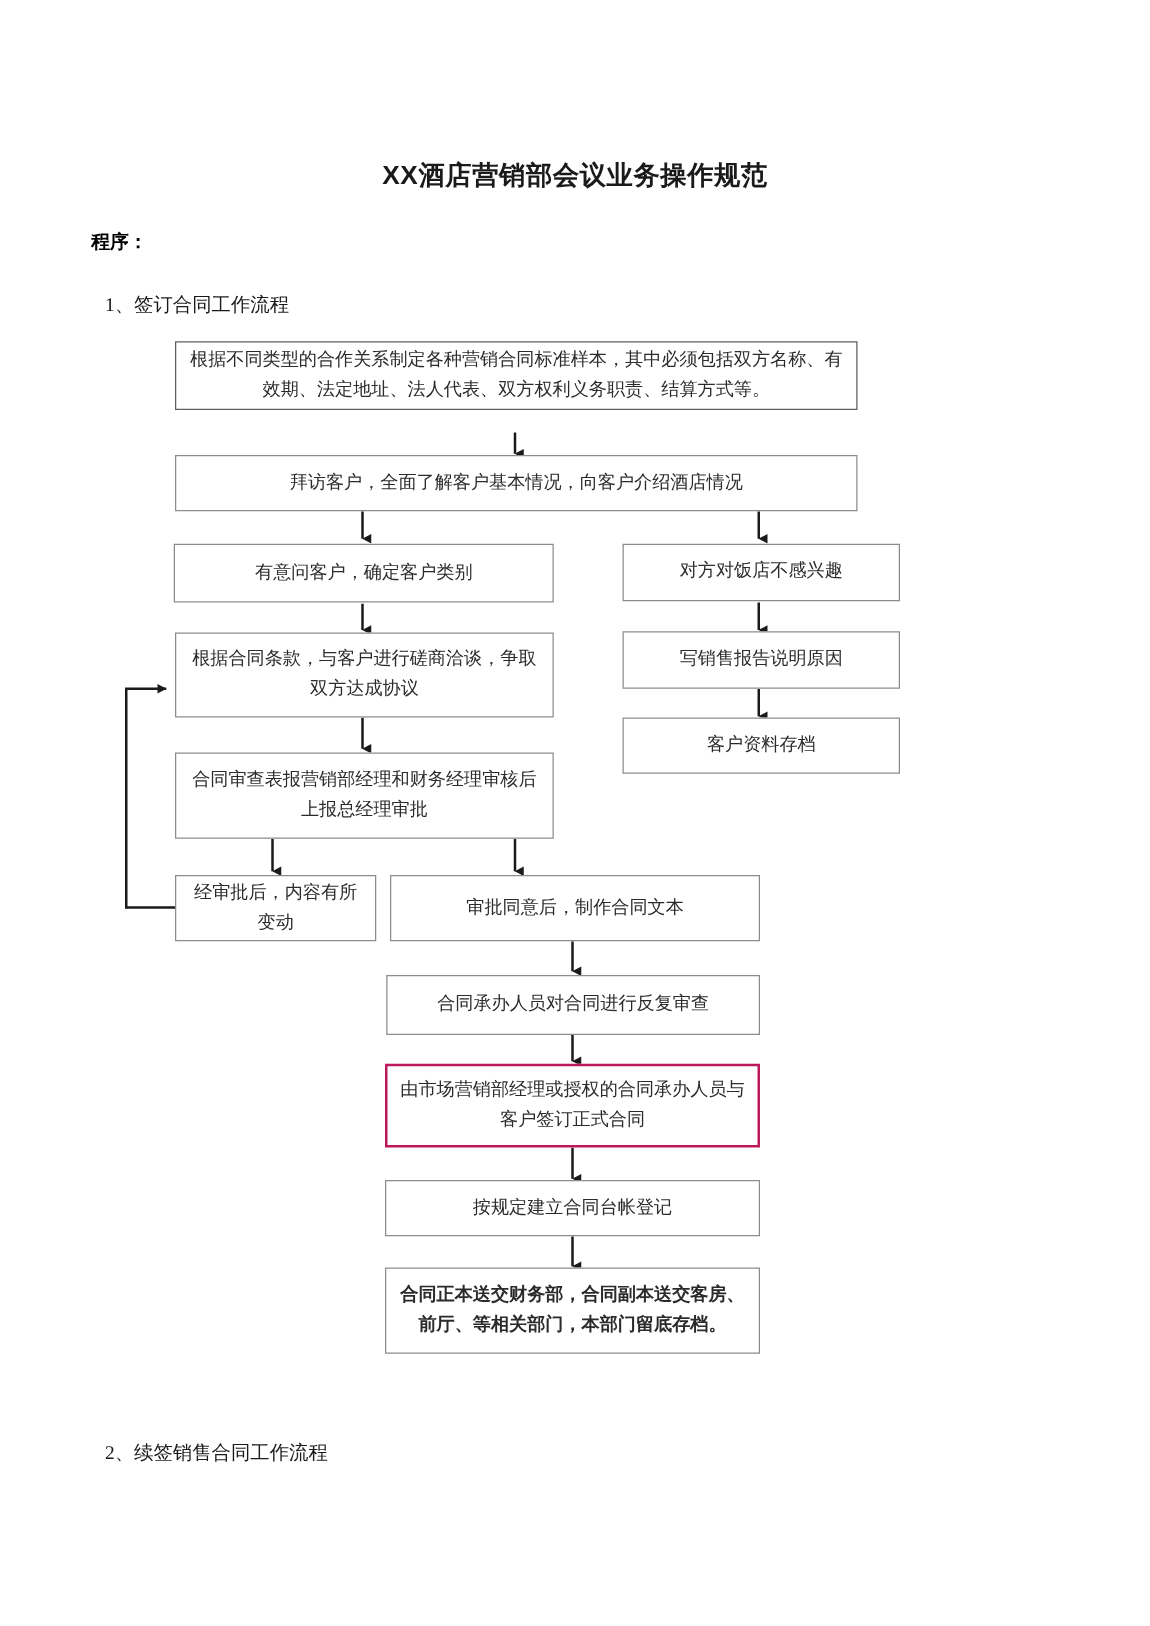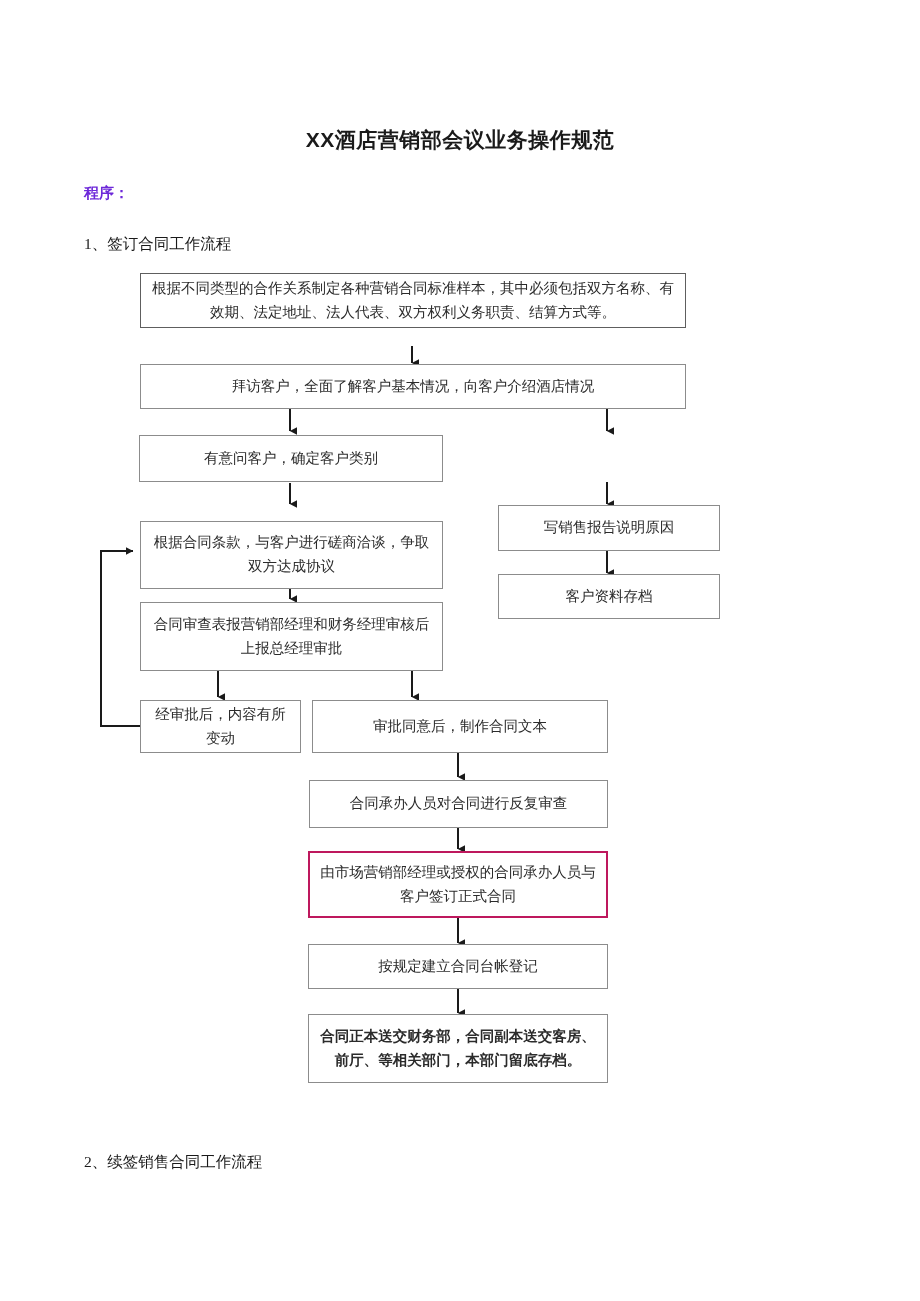--- a/index.html
+++ b/index.html
@@ -29,25 +29,25 @@
     width: 920px;
     text-align: center;
     font-family: "Liberation Sans", "DejaVu Sans", sans-serif;
     font-weight: bold;
     font-size: 21px;
     letter-spacing: 0.5px;
     color: #1a1a1a;
   }
   .section-label {
     position: absolute;
-    left: 84px;
+    left: 73px;
     font-family: "Liberation Sans", "DejaVu Sans", sans-serif;
     font-weight: bold;
     font-size: 15px;
-    color: #6d28d9;
+    color: #000000;
   }
   .sec-cheng { top: 184px; }
   .list-item {
     position: absolute;
     left: 84px;
     font-family: "Liberation Serif", "DejaVu Serif", serif;
     font-size: 15.5px;
     color: #1a1a1a;
     white-space: nowrap;
   }
@@ -155,22 +155,25 @@
     </div>
 
     <div class="node" style="left:140px; top:364px; width:546px; height:45px;">
       <span class="txt">拜访客户，全面了解客户基本情况，向客户介绍酒店情况</span>
     </div>
 
     <div class="node" style="left:139px; top:435px; width:304px; height:47px;align-items:center;">
       <span class="txt">有意问客户，确定客户类别</span>
     </div>
 
-
-    <div class="node" style="left:140px; top:506px; width:303px; height:68px;margin-top:15px;">
+    <div class="node" style="left:498px; top:435px; width:222px; height:46px;">
+      <span class="txt">对方对饭店不感兴趣</span>
+    </div>
+
+    <div class="node" style="left:140px; top:506px; width:303px; height:68px;">
       <span class="txt">根据合同条款，与客户进行磋商洽谈，争取双方达成协议</span>
     </div>
 
     <div class="node" style="left:498px; top:505px; width:222px; height:46px;">
       <span class="txt">写销售报告说明原因</span>
     </div>
 
     <div class="node" style="left:140px; top:602px; width:303px; height:69px;">
       <span class="txt">合同审查表报营销部经理和财务经理审核后上报总经理审批</span>
     </div>

